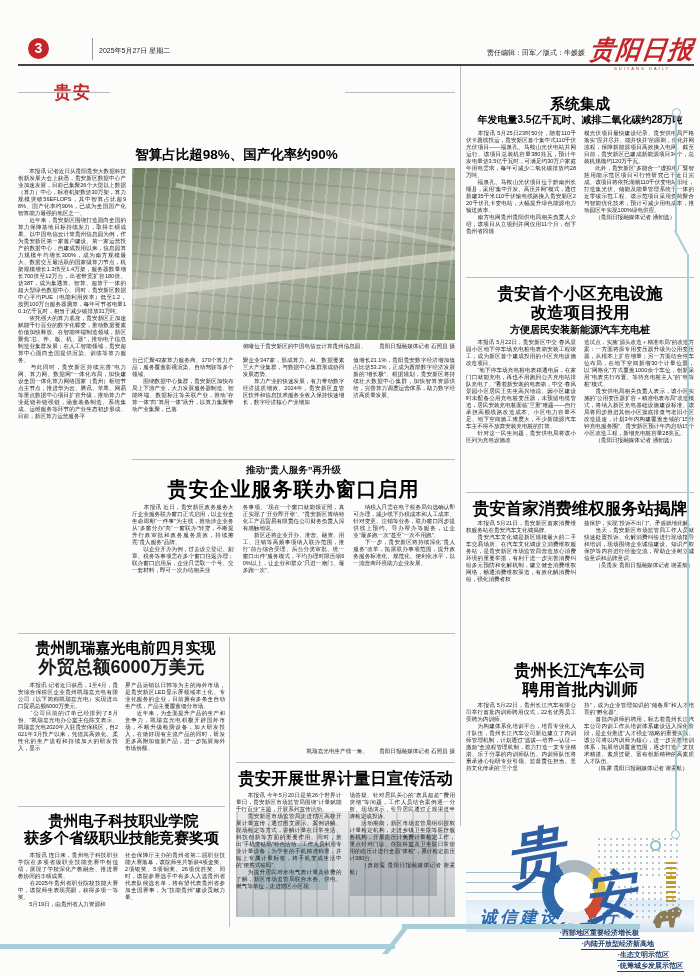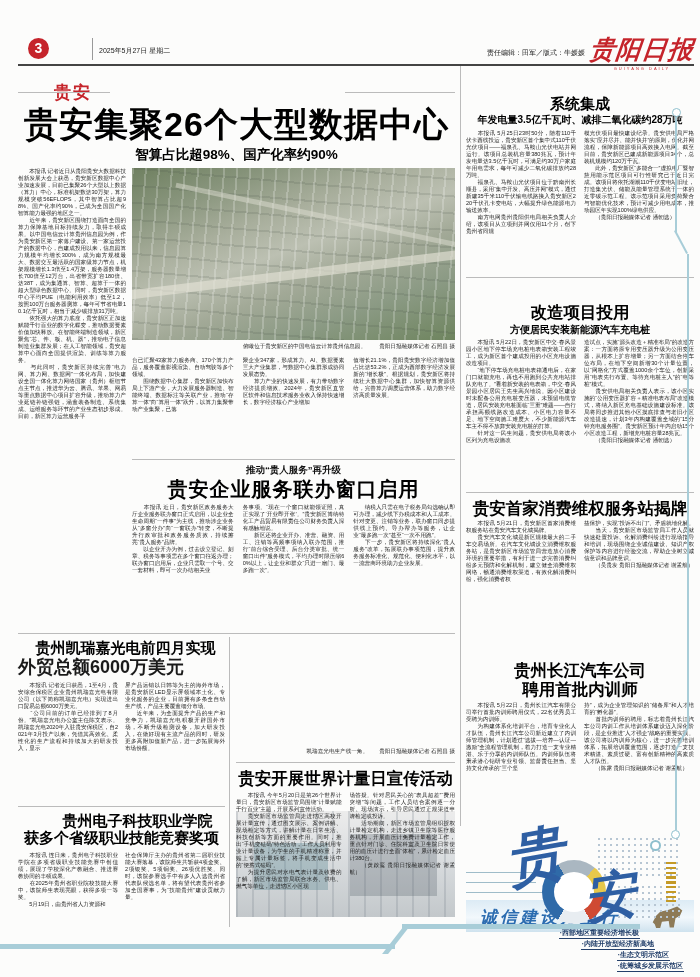--- a/index.html
+++ b/index.html
@@ -70,21 +70,20 @@
   <div class="abs editorline" style="left:430px;top:48px;width:155px;text-align:right;">责任编辑：田军／版式：牛媛媛</div>
   <div class="abs" style="left:590px;top:33px;width:104px;">
     <div class="masthead">贵阳日报</div>
     <div class="masthead-sub">GUIYANG DAILY</div>
   </div>
   <div class="rule" style="left:18px;top:64px;width:676px;height:1.6px;"></div>
 
   <div class="lightrule" style="left:18px;top:92px;width:92px;height:1px;"></div>
   <div class="lightrule" style="left:345px;top:92px;width:110px;height:1px;"></div>
 
-  <div class="abs h-lead" style="left:18px;top:102px;width:437px;">贵安集聚26个大型数据中心</div>
   <div class="abs h-sub" style="left:18px;top:146px;width:437px;">智算占比超98%、国产化率约90%</div>
 
   <div class="abs bodytext" style="left:18px;top:168px;width:108px;height:462px;">　　本报讯 记者近日从贵阳贵安大数据科技创新发展大会上获悉，贵安新区数据中心产业加速发展，目前已集聚26个大型以上数据（算力）中心，标准机架数达30万架，算力规模突破56EFLOPS，其中智算占比超98%、国产化率约90%，已成为全国国产化智算能力最强的地区之一。
 　　近年来，贵安新区围绕打造面向全国的算力保障基地目标持续发力，取得丰硕成果。以中国电信云计算贵州信息园为例，作为贵安新区第一家落户建设、第一家运营投产的数据中心，自建成投用以来，信息园算力规模年均增长300%，成为南方规模最大、数据交互最活跃的国家级算力节点，机架规模增长1.3倍至1.4万架，服务器数量增长700倍至12万台，出省带宽扩容180倍、达38T，成为集通算、智算、超算于一体的超大型绿色数据中心。同时，贵安新区数据中心平均PUE（电能利用效率）低至1.2，按照100万台服务器测算，每年可节省电量10.1亿千瓦时，相当于减少碳排放31万吨。
 　　依托强大的算力底座，贵安新区正加速赋能千行百业的数字化蝶变，推动数据要素价值加快释放。在智能终端制造领域，新区聚焦“芯、件、板、机、器”，推动电子信息制造业集群发展；在人工智能领域，贵安超算中心面向全国提供渲染、训练等算力服务。
 　　与此同时，贵安新区持续完善“电力网、算力网、数据网”一体化布局，加快建设全国一体化算力网络国家（贵州）枢纽节点主节点，推进华为云、腾讯、苹果、网易等重点数据中心项目扩容升级，推动算力产业延链补链强链，涵盖装备制造、系统集成、运维服务等环节的产业生态初步形成。目前，新区算力运营服务平</div>
 
   <div class="abs photo1" style="left:132px;top:168px;width:323px;height:172px;">
     <div class="blds"></div>
     <div class="road"></div>
@@ -114,30 +113,30 @@
 　　新区还将企业开办、准营、融资、用工、注销等高频事项纳入联办范围，推行“前台综合受理、后台分类审批、统一窗口出件”服务模式，平均办理时限压缩60%以上，让企业和群众“只进一扇门、最多跑一次”。</div>
     <div class="bodytext">　　纳税人只需在电子税务局勾选确认即可办理，减少线下办税成本和人工成本。针对变更、注销等业务，联办窗口同步提供线上预约、导办帮办等服务，让企业“最多跑一次”甚至“一次不用跑”。
 　　下一步，贵安新区将持续深化“贵人服务”改革，拓展联办事项范围，提升政务服务标准化、规范化、便利化水平，以一流营商环境助力企业发展。</div>
   </div>
 
   <div class="lightrule" style="left:18px;top:633px;width:437px;height:1px;"></div>
   <div class="lightrule" style="left:229px;top:637px;width:1px;height:290px;"></div>
   <div class="lightrule" style="left:460px;top:66px;width:1px;height:760px;"></div>
 
   <div class="abs h3a" style="left:22px;top:639px;width:207px;font-family:Liberation Serif, serif;">贵州凯瑞嘉光电前四月实现</div>
-  <div class="abs" style="left:18px;top:655px;width:207px;font-size:18px;font-weight:bold;">外贸总额6000万美元</div>
+  <div class="abs" style="left:18px;top:655px;width:207px;font-size:18px;font-weight:bold;text-align:center;">外贸总额6000万美元</div>
   <div class="cols" style="left:18px;top:682px;width:207px;height:119px;gap:7px;">
     <div class="bodytext">　　本报讯 记者近日获悉，1至4月，贵安综合保税区企业贵州凯瑞嘉光电有限公司（以下简称凯瑞嘉光电）实现进出口贸易总额6000万美元。
 　　“公司目前的订单已经排到了8月份。”凯瑞嘉光电办公室主任陈文表示。凯瑞嘉光电2020年入驻贵安保税区，自2021年3月投产以来，凭借其高效化、柔性化的生产流程和持续加大的研发投入，显示</div>
     <div class="bodytext">屏产品远销以日韩等为主的海外市场，是贵安新区LED显示屏领域本土化、专业化服务的企业，目前拥有多条全自动生产线，产品主要覆盖细分市场。
 　　近年来，为全面提升产品的生产和竞争力，凯瑞嘉光电积极开辟国外市场，不断升级检测设备，加大研发投入，在做好现有主流产品的同时，研发更多高附加值新产品，进一步拓展海外市场份额。</div>
   </div>
   <div class="lightrule" style="left:18px;top:806px;width:207px;height:1px;"></div>
 
-  <div class="abs h3a" style="left:34px;top:812px;width:207px;">贵州电子科技职业学院</div>
+  <div class="abs h3a" style="left:20px;top:812px;width:207px;">贵州电子科技职业学院</div>
   <div class="abs h3a" style="left:18px;top:829px;width:207px;">获多个省级职业技能竞赛奖项</div>
   <div class="cols" style="left:18px;top:852px;width:207px;height:90px;gap:7px;">
     <div class="bodytext">　　本报讯 连日来，贵州电子科技职业学院在多项省级职业技能竞赛中创佳绩，展现了学校深化产教融合、推进赛教协同的丰硕成果。
 　　在2025年贵州省职业院校技能大赛中，该院师生表现亮眼，获得多项一等奖。
 　　5月19日，由贵州省人力资源和</div>
     <div class="bodytext">社会保障厅主办的贵州省第二届职业技能大赛落幕，该院师生共斩获4项金奖、2项银奖、5项铜奖、26项优胜奖。同时，该院参赛选手中有多人入选贵州省代表队候选名单，将有望代表贵州省参加全国赛事，为“技能贵州”建设贡献力量。</div>
   </div>
 
   <div class="abs photo2" style="left:236px;top:639px;width:219px;height:106px;">
     <div class="m3"></div>
@@ -165,20 +164,21 @@
   <div class="cols" style="left:466px;top:130px;width:228px;height:142px;gap:8px;">
     <div class="bodytext">　　本报讯 5月25日23时50分，随着110千伏卡西线投运，贵安新区首个集中式110千伏光伏项目——福泉孔、马鞍山光伏电站并网运行。该项目总装机容量380兆瓦，预计年发电量达3.5亿千瓦时，可满足约30万户家庭年用电需求，每年可减少二氧化碳排放约28万吨。
 　　福泉孔、马鞍山光伏项目位于黔南州长顺县，采用“集中开发、高压并网”模式，通过新建35千米110千伏输电线路接入贵安新区220千伏孔卡变电站，大幅提升绿色能源电力输送效率。
 　　南方电网贵州贵阳供电局相关负责人介绍，该项目从立项到并网仅用11个月，创下贵州省同规</div>
     <div class="bodytext">模光伏项目最快建设纪录。贵安供电局严格落实“应并尽并、能并快并”的原则，优化并网流程，保障新能源项目高效接入电网。截至目前，贵安新区已建成新能源项目34个，总装机规模约120万千瓦。
 　　此外，贵安新区“多能合一”虚拟电厂暨智慧用能示范区项目可行性研究已于近日完成。该项目将依托湖潮110千伏变电站旧址，打造集光伏、储能及能量管理系统于一体的近零碳示范工程。该示范项目采用负荷聚合与智能优化技术，预计可减少用电成本，推动园区年实现100%绿电供应。
 　　（贵阳日报融媒体记者 潘朝选）</div>
   </div>
   <div class="lightrule" style="left:466px;top:277px;width:228px;height:1px;"></div>
 
+  <div class="abs h3b" style="left:466px;top:283px;width:228px;">贵安首个小区充电设施</div>
   <div class="abs h3b" style="left:466px;top:302px;width:228px;">改造项目投用</div>
   <div class="abs subsm" style="left:466px;top:323px;width:228px;">方便居民安装新能源汽车充电桩</div>
   <div class="cols" style="left:466px;top:339px;width:228px;height:148px;gap:8px;">
     <div class="bodytext">　　本报讯 5月22日，贵安新区中交·春风景园小区地下停车场充电桩电表箱安装工程竣工，成为新区首个建成投用的小区充电设施改造项目。
 　　“地下停车场充电桩电表箱通电后，在家门口就能充电，再也不用跑到公共充电站排队充电了。”看着新安装的电表箱，中交·春风景园小区居民王先生高兴地说。因小区建设时未配备公用充电桩变压器，未预留电缆管道，居民安装充电桩面临“三重”难题——自行承担高额线路改造成本、小区电力容量不足、地下空间施工难度大，不少新能源汽车车主不得不放弃安装充电桩的打算。
 　　针对这一民生问题，贵安供电局将该小区列为充电设施改</div>
     <div class="bodytext">造试点，实施“源头改造＋精准布局”的改造方案：一方面将原专用变压器升级为公用变压器，从根本上扩容增量；另一方面结合停车位布局，在地下空间新增30个计量位置，以“网格化”方式覆盖1000余个车位，创新采用“电表先行布置、等待充电桩主人”的“电等桩”模式。
 　　贵安供电局相关负责人表示，该小区实施的“公用变压器扩容＋精准电表布局”改造模式，将纳入新区充电基础设施建设标准。该局将同步推进其他小区摸底排查与老旧小区改造提速，计划3年内构建覆盖全域的“15分钟充电服务圈”。贵安新区预计年内启动15个小区改造工程，新增充电桩容量28兆瓦。
 　　（贵阳日报融媒体记者 潘朝选）</div>
   </div>

